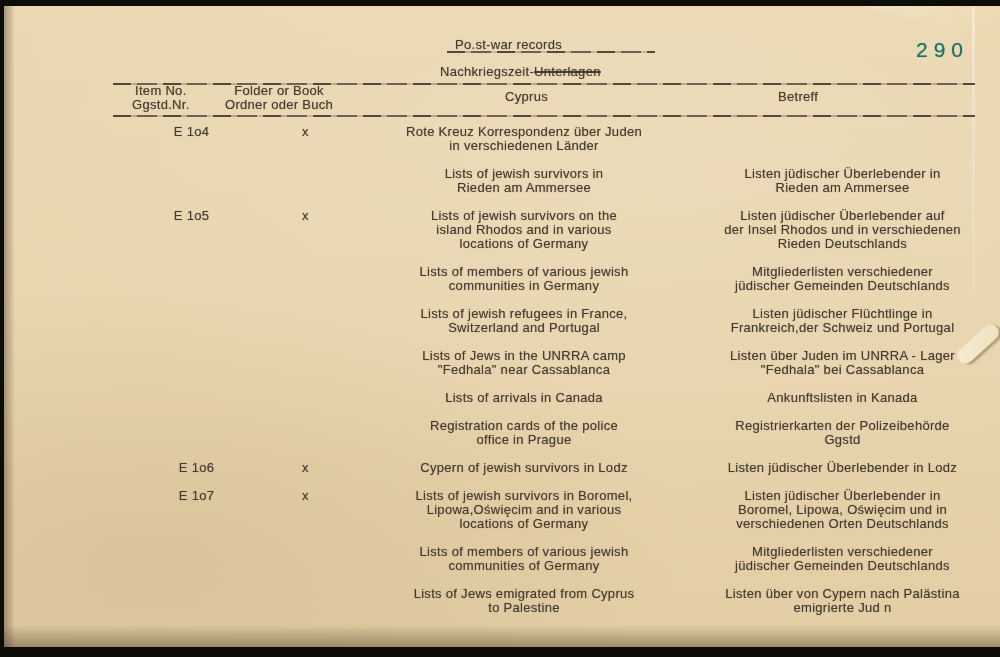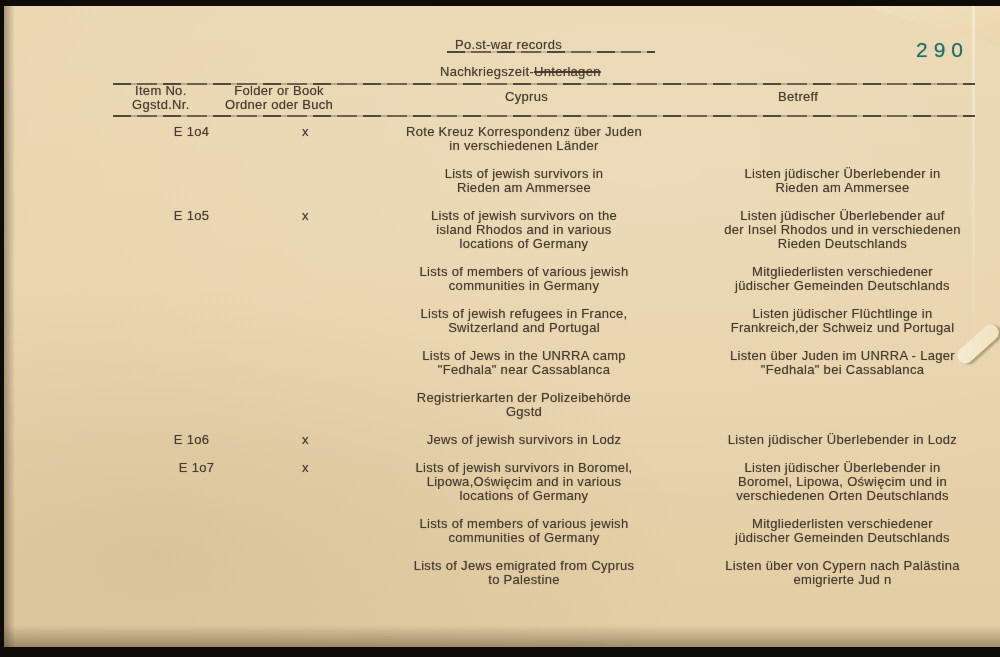--- a/index.html
+++ b/index.html
@@ -134,32 +134,40 @@
 
     <div class="row">
       <div class="c-item ink t13"></div>
       <div class="c-folder ink t13"></div>
       <div class="c-subj ink t13 pre">Lists of Jews in the UNRRA camp
 "Fedhala" near Cassablanca</div>
       <div class="c-betr ink t13 pre">Listen über Juden im UNRRA - Lager
 "Fedhala" bei Cassablanca</div>
     </div>
 
+    <div class="row">
+      <div class="c-item ink t13"></div>
+      <div class="c-folder ink t13"></div>
+      <div class="c-subj ink t13 pre">Lists of arrivals in Canada</div>
+      <div class="c-betr ink t13 pre">Ankunftslisten in Kanada</div>
+    </div>
 
     <div class="row">
       <div class="c-item ink t13"></div>
       <div class="c-folder ink t13"></div>
+      <div class="c-subj ink t13 pre">Registration cards of the police
+office in Prague</div>
       <div class="c-betr ink t13 pre">Registrierkarten der Polizeibehörde
 Ggstd</div>
     </div>
 
     <div class="row">
       <div class="c-item ink t13">E 1o6</div>
       <div class="c-folder ink t13">x</div>
-      <div class="c-subj ink t13 pre">Jews of jewish survivors in Lodz</div>
+      <div class="c-subj ink t13 pre">Cypern of jewish survivors in Lodz</div>
       <div class="c-betr ink t13 pre">Listen jüdischer Überlebender in Lodz</div>
     </div>
 
     <div class="row">
       <div class="c-item ink t13">E 1o7</div>
       <div class="c-folder ink t13">x</div>
       <div class="c-subj ink t13 pre">Lists of jewish survivors in Boromel,
 Lipowa,Oświęcim and in various
 locations of Germany</div>
       <div class="c-betr ink t13 pre">Listen jüdischer Überlebender in

